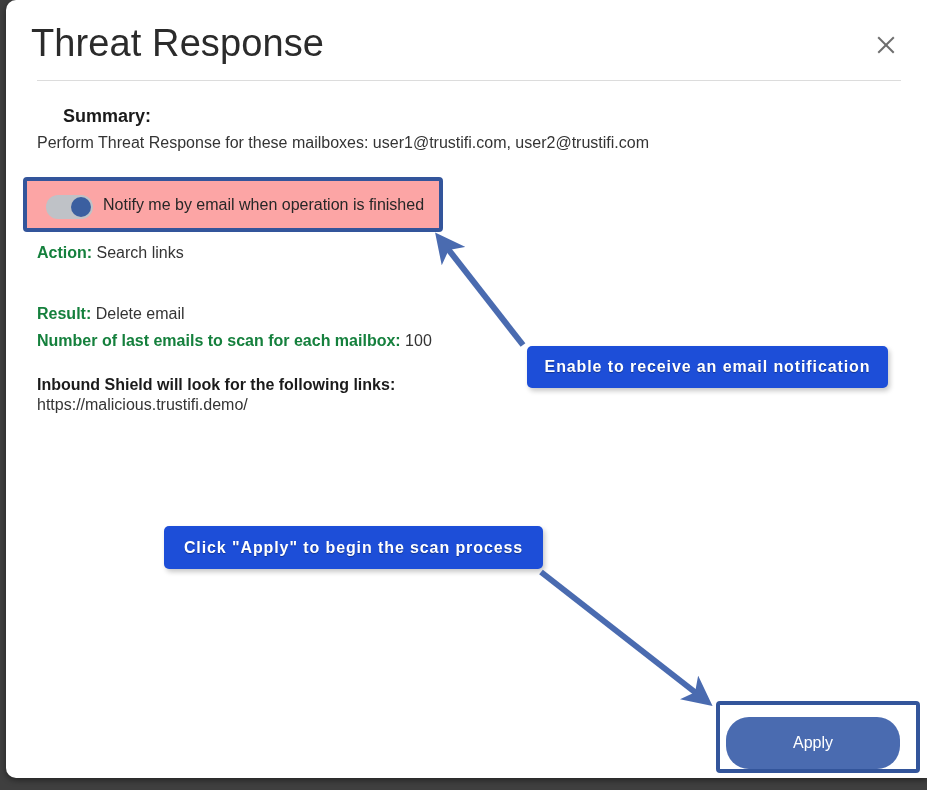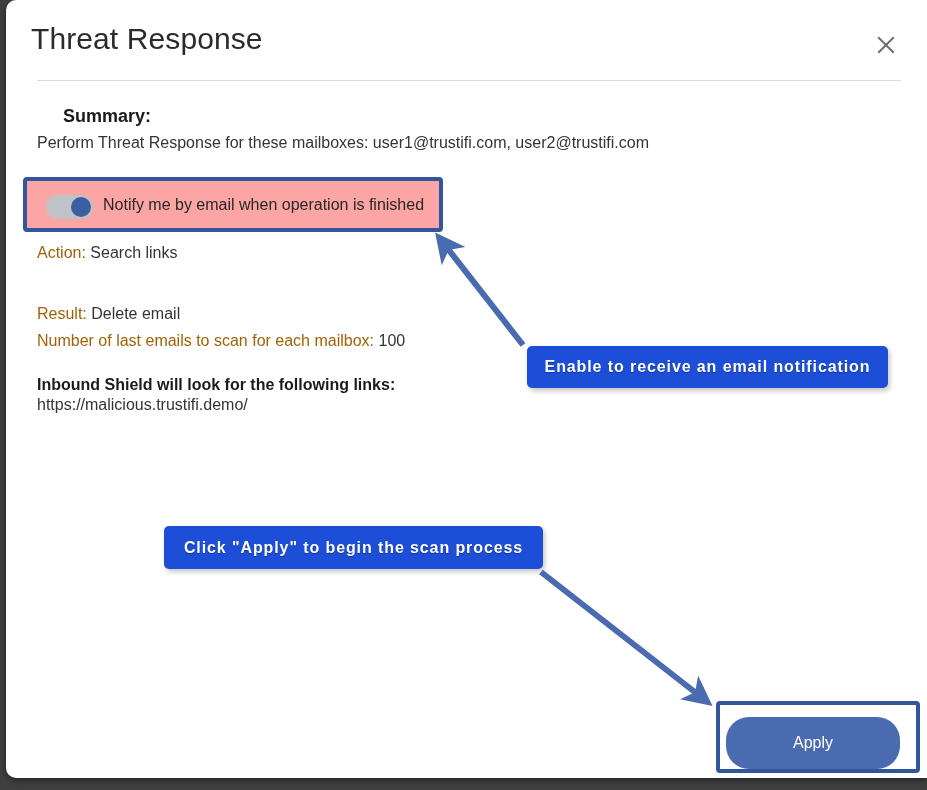--- a/index.html
+++ b/index.html
@@ -37,21 +37,21 @@
     position: absolute;
     left: 25px;
     top: 22px;
     right: 26px;
     height: 52px;
   }
   .modal-title {
     position: absolute;
     left: 0;
     top: 0;
-    font-size: 30px;
+    font-size: 38px;
     font-weight: 400;
     color: #2b2b2b;
     letter-spacing: 0.1px;
     white-space: nowrap;
   }
   .close-icon {
     position: absolute;
     right: 0px;
     top: 8px;
     width: 30px;
@@ -140,21 +140,21 @@
   }
 
   
   .detail {
     position: absolute;
     left: 31px;
     font-size: 16px;
     color: #343434;
     white-space: nowrap;
   }
-  .detail b { color: #a16207; font-weight: normal; }
+  .detail b { color: #15803d; font-weight: bold; }
   .row-action { top: 244px; }
   .row-result { top: 305px; }
   .row-count  { top: 332px; }
   .row-links-title { top: 376px; font-weight: bold; color: #1b1b1b; }
   .link-line {
     position: absolute;
     left: 31px;
     font-size: 16px;
     color: #343434;
     white-space: nowrap;

